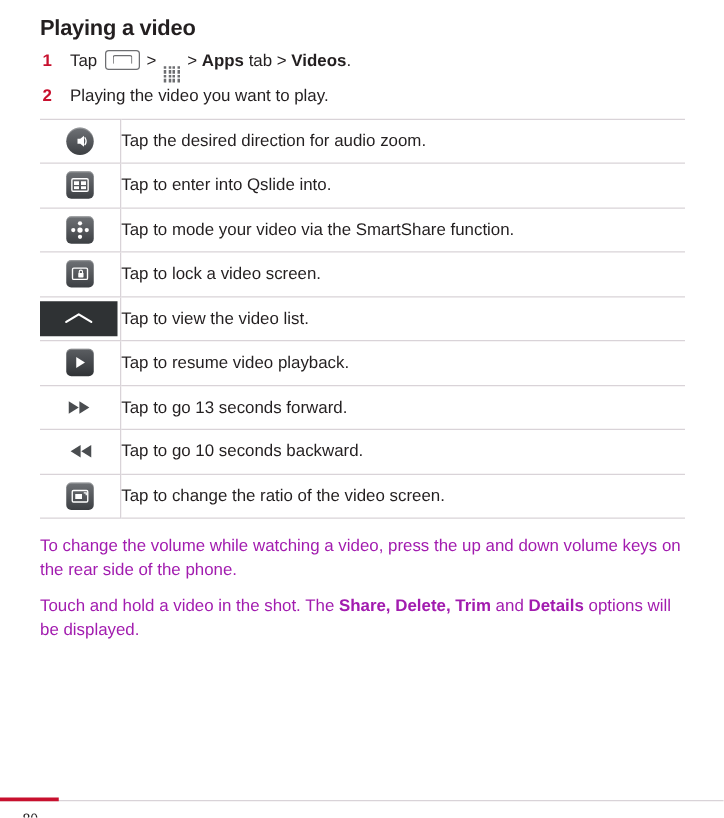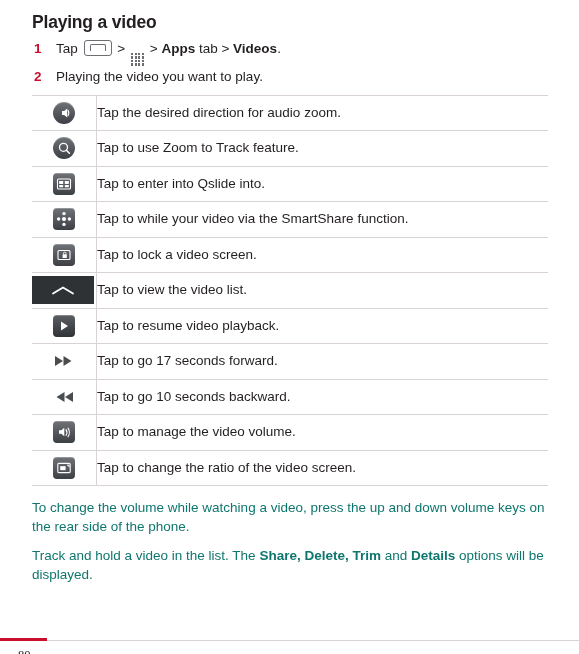--- a/index.html
+++ b/index.html
@@ -161,21 +161,21 @@
     display: flex;
     align-items: center;
     justify-content: center;
   }
 
   p.para {
     font-size: 13.5px;
     line-height: 19px;
     margin: 0;
     padding: 0;
-    color: #0f766e;
+    color: #a21caf;
   }
   p.para.first { margin-top: 12px; }
   p.para.second { margin-top: 10px; }
 
   .footer {
     position: absolute;
     left: 0;
     bottom: 0;
     width: 468px;
     height: 44px;
@@ -255,33 +255,20 @@
               <svg width="15" height="14" viewBox="0 0 15 14">
                 <path d="M5 5h2.2l3-2.4v8.8l-3-2.4H5z" fill="#ffffff"></path>
                 <path d="M11 4.2c1 1.6 1 3.9 0 5.5" stroke="#ffffff" stroke-width="1.1" fill="none" stroke-linecap="round"></path>
               </svg>
             </span>
           </span>
         </td>
         <td class="desc-cell">Tap the desired direction for audio zoom.</td>
       </tr>
 
-      <tr>
-        <td class="icon-cell">
-          <span class="gicon btn-circ">
-            <span class="glyph">
-              <svg width="15" height="15" viewBox="0 0 15 15">
-                <circle cx="6.5" cy="6.3" r="4" stroke="#ffffff" stroke-width="1.3" fill="none"></circle>
-                <line x1="9.4" y1="9.2" x2="12.4" y2="12.2" stroke="#ffffff" stroke-width="1.6" stroke-linecap="round"></line>
-              </svg>
-            </span>
-          </span>
-        </td>
-        <td class="desc-cell">Tap to use Zoom to Track feature.</td>
-      </tr>
 
       <tr>
         <td class="icon-cell">
           <span class="gicon btn-sq">
             <span class="glyph">
               <svg width="16" height="14" viewBox="0 0 16 14">
                 <rect x="1.5" y="2" width="13" height="10" rx="1" stroke="#ffffff" stroke-width="1.1" fill="none"></rect>
                 <rect x="3.2" y="4" width="4" height="3" fill="#ffffff"></rect>
                 <rect x="8.8" y="4" width="4" height="3" fill="#ffffff"></rect>
                 <rect x="3.2" y="8" width="4" height="2.3" fill="#ffffff"></rect>
@@ -300,21 +287,21 @@
               <svg width="16" height="16" viewBox="0 0 16 16">
                 <circle cx="8" cy="8" r="2.1" fill="#ffffff"></circle>
                 <circle cx="8" cy="2.6" r="1.7" fill="#ffffff"></circle>
                 <circle cx="8" cy="13.4" r="1.7" fill="#ffffff"></circle>
                 <circle cx="2.6" cy="8" r="1.7" fill="#ffffff"></circle>
                 <circle cx="13.4" cy="8" r="1.7" fill="#ffffff"></circle>
               </svg>
             </span>
           </span>
         </td>
-        <td class="desc-cell">Tap to while your video via the SmartShare function.</td>
+        <td class="desc-cell">Tap to mode your video via the SmartShare function.</td>
       </tr>
 
       <tr>
         <td class="icon-cell">
           <span class="gicon btn-sq">
             <span class="glyph">
               <svg width="16" height="14" viewBox="0 0 16 14">
                 <rect x="2" y="2.5" width="12" height="9" rx="1" stroke="#ffffff" stroke-width="1.1" fill="none"></rect>
                 <rect x="6.6" y="6.3" width="4.2" height="3.6" rx="0.5" fill="#ffffff"></rect>
                 <path d="M7.4 6.3V5.4a1.3 1.3 0 0 1 2.6 0v0.9" stroke="#ffffff" stroke-width="0.9" fill="none"></path>
@@ -355,72 +342,58 @@
         <td class="icon-cell">
           <span class="gicon" style="width:24px;height:22px;position:relative;display:inline-block;">
             <span class="glyph">
               <svg width="22" height="16" viewBox="0 0 22 16">
                 <path d="M2 3 L10 8 L2 13 Z" fill="#4a4d50"></path>
                 <path d="M10.5 3 L18.5 8 L10.5 13 Z" fill="#4a4d50"></path>
               </svg>
             </span>
           </span>
         </td>
-        <td class="desc-cell">Tap to go 17 seconds forward.</td>
+        <td class="desc-cell">Tap to go 13 seconds forward.</td>
       </tr>
 
       <tr>
         <td class="icon-cell">
           <span class="gicon" style="width:24px;height:22px;position:relative;display:inline-block;">
             <span class="glyph">
               <svg width="22" height="16" viewBox="0 0 22 16">
                 <path d="M20 3 L12 8 L20 13 Z" fill="#4a4d50"></path>
                 <path d="M11.5 3 L3.5 8 L11.5 13 Z" fill="#4a4d50"></path>
               </svg>
             </span>
           </span>
         </td>
         <td class="desc-cell">Tap to go 10 seconds backward.</td>
       </tr>
 
-      <tr>
-        <td class="icon-cell">
-          <span class="gicon btn-sq">
-            <span class="glyph">
-              <svg width="16" height="14" viewBox="0 0 16 14">
-                <path d="M3 5.3h2.3l3-2.6v8.6l-3-2.6H3z" fill="#ffffff"></path>
-                <path d="M10 4.6c1.1 1.6 1.1 4.2 0 5.8" stroke="#ffffff" stroke-width="1.1" fill="none" stroke-linecap="round"></path>
-                <path d="M12 3.1c1.7 2.4 1.7 6.2 0 8.6" stroke="#ffffff" stroke-width="1.1" fill="none" stroke-linecap="round"></path>
-              </svg>
-            </span>
-          </span>
-        </td>
-        <td class="desc-cell">Tap to manage the video volume.</td>
-      </tr>
 
       <tr>
         <td class="icon-cell">
           <span class="gicon btn-sq">
             <span class="glyph">
               <svg width="16" height="14" viewBox="0 0 16 14">
                 <rect x="1.8" y="2.4" width="12.4" height="9.2" rx="1" stroke="#ffffff" stroke-width="1.1" fill="none"></rect>
                 <rect x="4.2" y="5.2" width="5.4" height="4" fill="#ffffff"></rect>
                 <path d="M11 4.2 L13 4.2 L13 6.2" stroke="#ffffff" stroke-width="1" fill="none"></path>
               </svg>
             </span>
           </span>
         </td>
         <td class="desc-cell">Tap to change the ratio of the video screen.</td>
       </tr>
     </tbody>
       </table>
 
     <p class="para first">To change the volume while watching a video, press the up and down volume keys on the rear side of the phone.</p>
 
-    <p class="para second"><span>Track and hold a video in the list. The </span><span class="bold">Share, Delete, Trim</span><span> and </span><span class="bold">Details</span><span> options will be displayed.</span></p>
+    <p class="para second"><span>Touch and hold a video in the shot. The </span><span class="bold">Share, Delete, Trim</span><span> and </span><span class="bold">Details</span><span> options will be displayed.</span></p>
 
   </div>
 
   <div class="footer">
     <div class="rule"></div>
     <div class="bar"></div>
     <div class="pageno">80</div>
   </div>
 </div>
 

